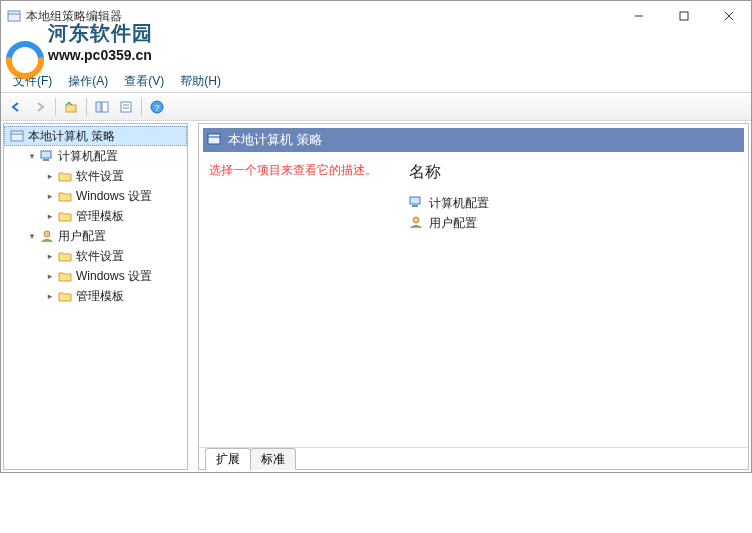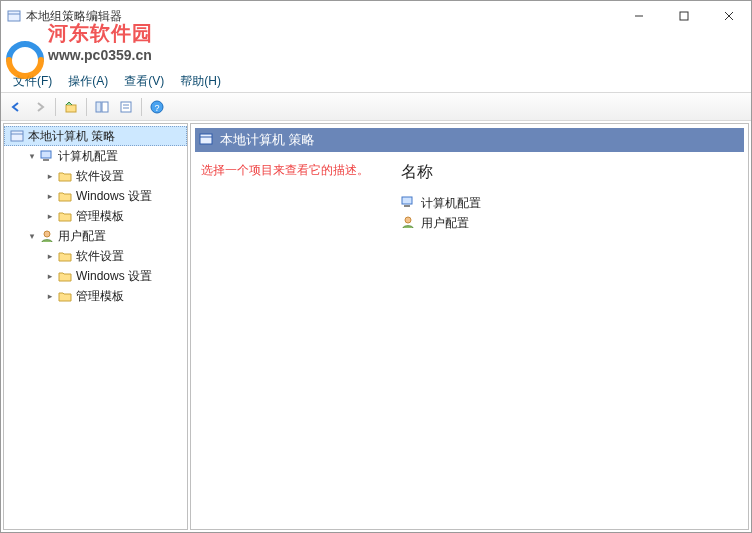--- a/index.html
+++ b/index.html
@@ -1,33 +1,33 @@
 <!DOCTYPE html>
 <html><head>
 <meta charset="utf-8">
 <style>
 * { margin: 0; padding: 0; box-sizing: border-box; font-family: "Microsoft YaHei", SimSun, Arial, sans-serif; }
 body { background: #fff; width: 752px; height: 533px; overflow: hidden; position: relative; }
 
-.window { width: 752px; height: 533px; background: #fff; border: 1px solid #999; display: flex; flex-direction: column; }
+.window { width: 752px; height: 473px; background: #fff; border: 1px solid #999; display: flex; flex-direction: column; }
 
 .titlebar { height: 30px; background: #fff; display: flex; align-items: center; padding-left: 6px; }
 .titlebar .title-icon { width: 14px; height: 14px; margin-right: 5px; display: inline-flex; }
 .titlebar .title-text { font-size: 12px; color: #333; flex: 1; }
 .win-controls { display: flex; height: 100%; }
 .win-btn { width: 45px; display: flex; align-items: center; justify-content: center; font-size: 11px; color: #333; }
 
 .menubar { height: 22px; display: flex; align-items: center; padding-left: 4px; font-size: 12px; color: #0c4a6e; border-bottom: 1px solid #d9d9d9; margin-top: 40px; }
 .menu-item { padding: 2px 8px; }
 
 .toolbar { height: 28px; display: flex; align-items: center; padding: 0 4px; gap: 2px; border-bottom: 1px solid #d9d9d9; background: linear-gradient(#fdfdfd,#f0f0f0); }
 .tb-btn { width: 22px; height: 22px; display: flex; align-items: center; justify-content: center; border: 1px solid transparent; border-radius: 2px; }
 .tb-sep { width: 1px; height: 18px; background: #ccc; margin: 0 2px; }
 
-.body-area { flex: 1; display: flex; min-height: 0; }
+.body-area { flex: 1; display: flex; min-height: 0; gap: 8px; }
 
 .tree-pane { width: 185px; border: 1px solid #bfbfbf; margin: 2px 2px 2px 2px; background: #fff; overflow: auto; padding: 2px 0; }
 .tree ul { list-style: none; }
 .tree li { font-size: 12px; color: #222; white-space: nowrap; }
 .tree .row { display: flex; align-items: center; height: 20px; padding-left: 4px; }
 .tree .caret { width: 12px; height: 12px; display: inline-flex; align-items: center; justify-content: center; color: #666; font-size: 9px; margin-right: 1px; }
 .tree .icon { width: 16px; height: 16px; margin-right: 3px; display:inline-flex; align-items:center; justify-content:center; }
 .tree .children { padding-left: 18px; }
 .tree .row.selected { background: #cde8ff; border: 1px dotted #7da2ce; }
 
@@ -40,22 +40,22 @@
 .list-header { font-size: 16px; color: #222; padding-bottom: 6px; margin-bottom: 4px; }
 .list-item { display:flex; align-items:center; font-size:12px; height:20px; color:#222; }
 .list-item .icon { width:16px; height:16px; margin-right:4px; display:inline-flex; }
 
 .tabs-row { height: 22px; display:flex; align-items:flex-end; padding-left:6px; border-top:1px solid #ddd; }
 .tab { font-size:12px; padding:2px 10px; border:1px solid #bbb; border-bottom:none; background:#f4f4f4; margin-right:-1px; border-radius:3px 3px 0 0; position:relative; top:1px; }
 .tab.active { background:#fff; }
 
 
 .watermark { position:absolute; top:20px; left:0; pointer-events:none; opacity:0.9; }
-.wm-top { font-size:20px; font-weight:bold; color:#ef4444; letter-spacing:1px; }
-.wm-url { font-size:14px; font-weight:bold; color:#404040; }
+.wm-top { font-size:20px; font-weight:bold; color:#0c4a6e; letter-spacing:1px; }
+.wm-url { font-size:14px; font-weight:bold; color:#000000; }
 .wm-logo { position:absolute; left:3px; top:18px; }
 
 
 svg { display:block; }
 </style>
 </head>
 <body>
 
 <div class="window">
 
@@ -282,20 +282,24 @@
               <svg width="14" height="14">
                   <circle cx="7" cy="5" r="3" fill="#f4c28a" stroke="#c78a3d"></circle>
                   <path d="M2 13c0-3 10-3 10 0" fill="#8fbf6b" stroke="#5a8a3d"></path>
                 </svg>
             </span>
             <span>用户配置</span>
           </div>
         </div>
       </div>
 
+      <div class="tabs-row">
+        <div class="tab active">扩展</div>
+        <div class="tab">标准</div>
+      </div>
     </div>
 
   </div>
 </div>
 
 <div class="watermark">
   <svg class="wm-logo" width="44" height="44">
     <path d="M6 22a16 16 0 0 1 32 0" fill="none" stroke="#1e88e5" stroke-width="6" stroke-linecap="round"></path>
     <path d="M6 22a16 16 0 0 0 32 0" fill="none" stroke="#ff9100" stroke-width="6" stroke-linecap="round"></path>
   </svg>

